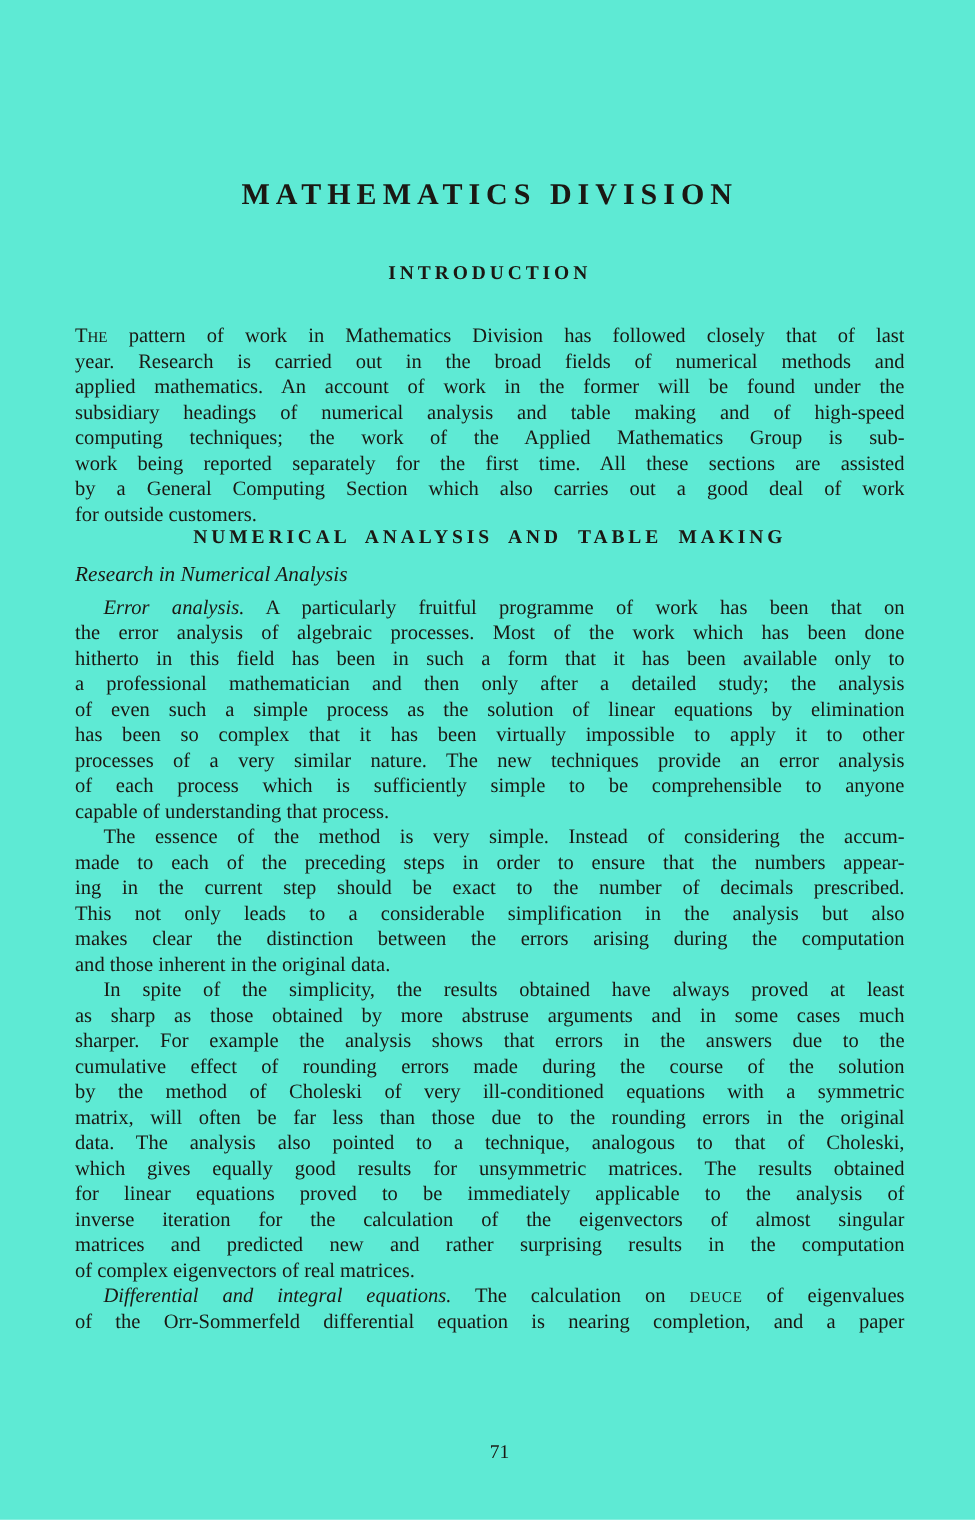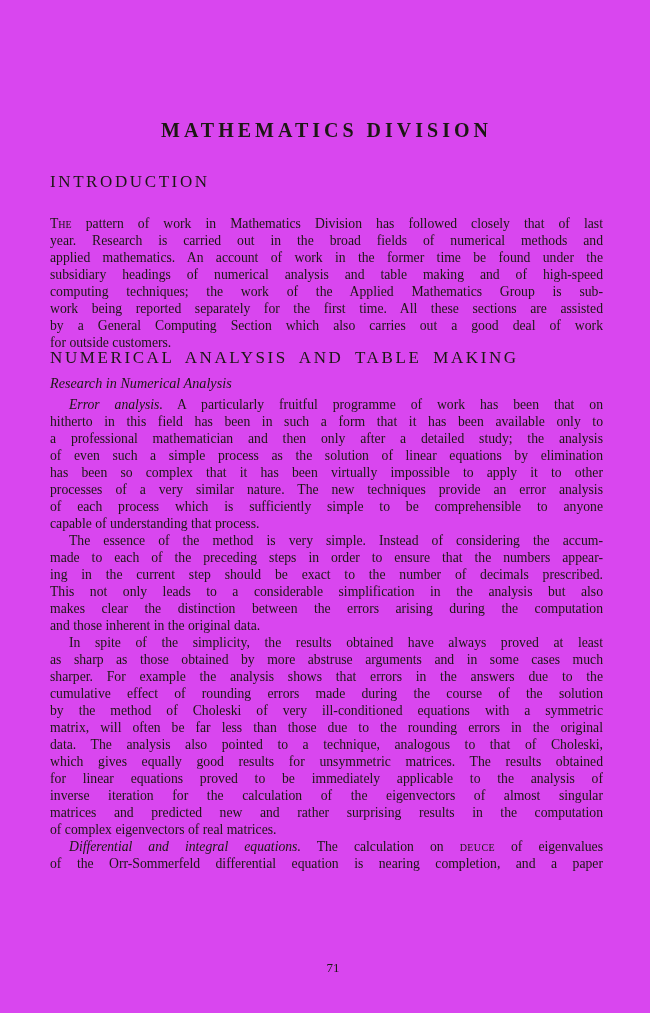--- a/index.html
+++ b/index.html
@@ -1,38 +1,39 @@
 <!DOCTYPE html>
 <html><head>
 <meta charset="utf-8">
 <style>
   html, body { margin: 0; padding: 0; }
   .page {
     position: relative;
     width: 650px;
     height: 1013px;
-    background: #d946ef;
+    background: #5eead4;
     color: #1b1813;
     font-family: "Liberation Serif", "DejaVu Serif", serif;
     box-sizing: border-box;
     padding: 118px 47px 0 50px;
     overflow: hidden;
   }
   .title {
     margin: 0;
     text-align: center;
     font-size: 20px;
     font-weight: bold;
     letter-spacing: 4px;
     line-height: 24px;
     white-space: nowrap;
   }
   .sec-heading {
-    font-size: 17px;
-    font-weight: normal;
+    text-align: center;
+    font-size: 13px;
+    font-weight: bold;
     letter-spacing: 2.6px;
     word-spacing: 5px;
     line-height: 13px;
     white-space: nowrap;
   }
   .section:nth-child(1) .sec-heading { margin-top: 33px; }
   .section:nth-child(2) .sec-heading { }
   .sec-subheading {
     margin-top: 11px;
     font-style: italic;
@@ -70,35 +71,36 @@
 
 <div class="page">
   <h1 class="title">MATHEMATICS DIVISION</h1>
   <div id="doc-sections">
       <div class="section">
         <div class="sec-heading">INTRODUCTION</div>
         <div class="paras">
           <div class="para">
             <div class="line"><span class="r-sc">The</span><span> pattern of work in Mathematics Division has followed closely that of last</span></div>
             <div class="line"><span>year. Research is carried out in the broad fields of numerical methods and</span></div>
-            <div class="line"><span>applied mathematics. An account of work in the former time be found under the</span></div>
+            <div class="line"><span>applied mathematics. An account of work in the former will be found under the</span></div>
             <div class="line"><span>subsidiary headings of numerical analysis and table making and of high-speed</span></div>
             <div class="line"><span>computing techniques; the work of the Applied Mathematics Group is sub-</span></div>
             <div class="line"><span>work being reported separately for the first time. All these sections are assisted</span></div>
             <div class="line"><span>by a General Computing Section which also carries out a good deal of work</span></div>
             <div class="line lastline"><span>for outside customers.</span></div>
           </div>
         </div>
       </div>
       <div class="section">
         <div class="sec-heading">NUMERICAL ANALYSIS AND TABLE MAKING</div>
         <div class="sec-subheading">Research in Numerical Analysis</div>
         <div class="paras">
           <div class="para">
             <div class="line ind"><span class="r-i">Error analysis.</span><span> A particularly fruitful programme of work has been that on</span></div>
+            <div class="line"><span>the error analysis of algebraic processes. Most of the work which has been done</span></div>
             <div class="line"><span>hitherto in this field has been in such a form that it has been available only to</span></div>
             <div class="line"><span>a professional mathematician and then only after a detailed study; the analysis</span></div>
             <div class="line"><span>of even such a simple process as the solution of linear equations by elimination</span></div>
             <div class="line"><span>has been so complex that it has been virtually impossible to apply it to other</span></div>
             <div class="line"><span>processes of a very similar nature. The new techniques provide an error analysis</span></div>
             <div class="line"><span>of each process which is sufficiently simple to be comprehensible to anyone</span></div>
             <div class="line lastline"><span>capable of understanding that process.</span></div>
           </div>
           <div class="para">
             <div class="line ind"><span>The essence of the method is very simple. Instead of considering the accum-</span></div>

